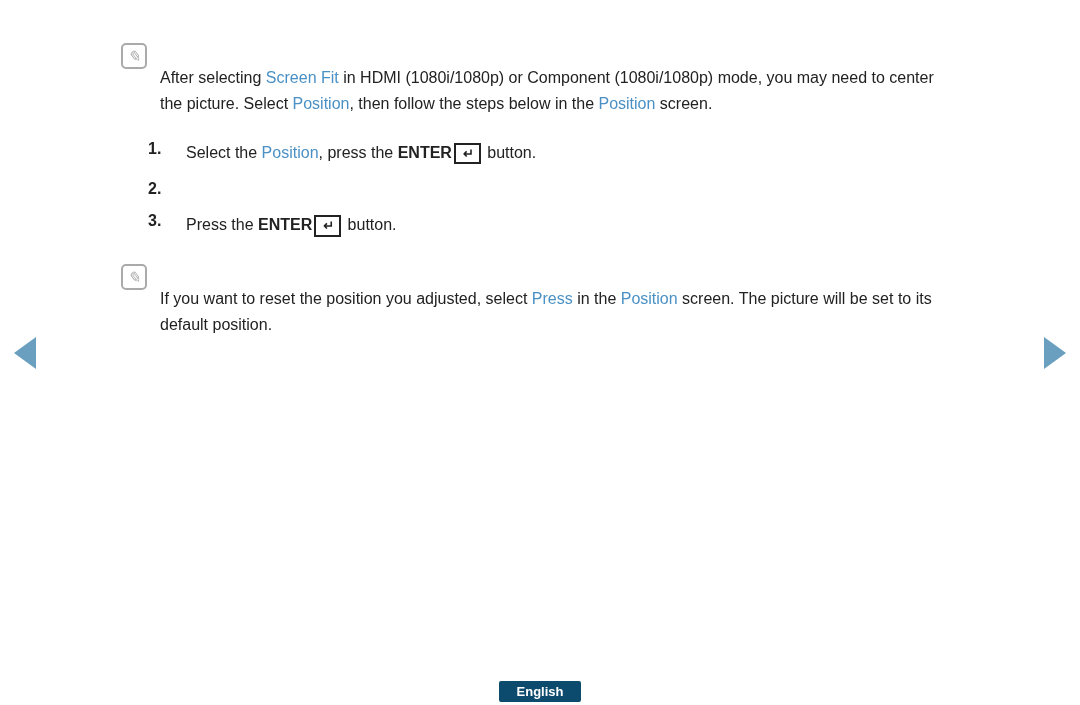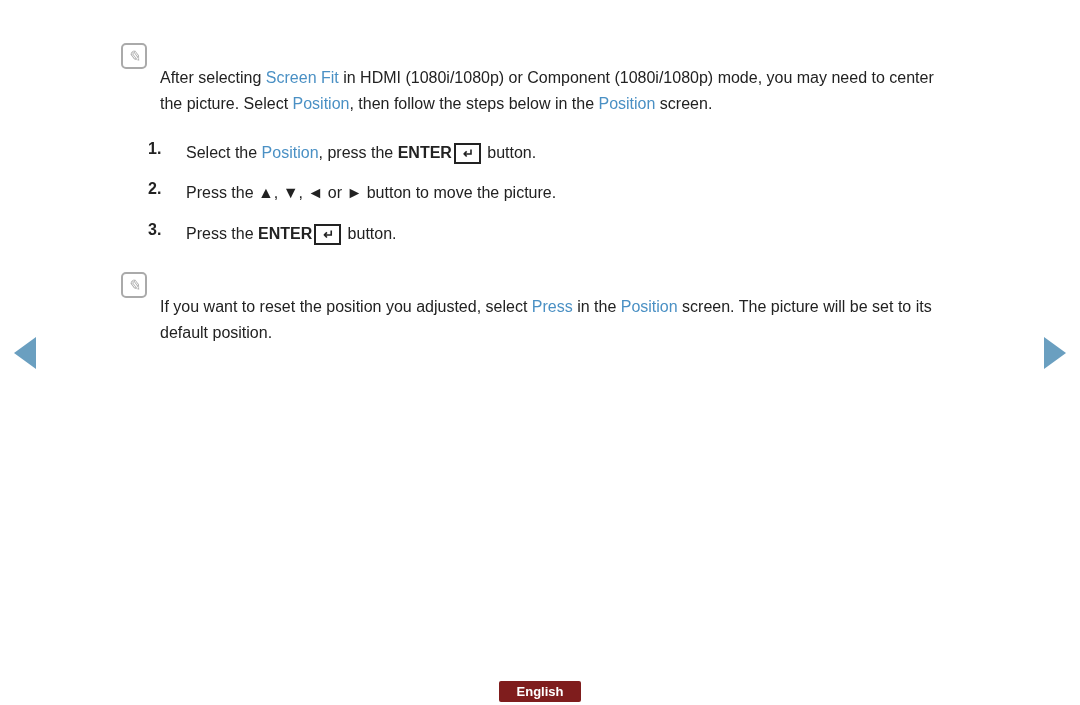--- a/index.html
+++ b/index.html
@@ -114,21 +114,21 @@
       bottom: 0;
       left: 0;
       right: 0;
       display: flex;
       justify-content: center;
       align-items: center;
       height: 28px;
     }
 
     .language-label {
-      background: #7f1d1d;
+      background: #0c4a6e;
       color: #ffffff;
       font-size: 13px;
       font-weight: bold;
       padding: 3px 18px;
       border-radius: 2px;
     }
 
     .enter-btn {
       display: inline-flex;
       align-items: center;
@@ -171,23 +171,20 @@
       <span class="step-number">1.</span>
       <span class="step-content">
         Select the <span class="blue-link">Position</span>, press the <span class="bold-text">ENTER</span><span class="enter-btn">
             <span class="enter-symbol">↵</span>
           </span> button.
       </span>
     </div>
 
     <div class="step-item">
       <span class="step-number">2.</span>
-      <span class="step-content">
-        Press the ▲, ▼, ◄ or ► button to move the picture.
-      </span>
     </div>
 
     <div class="step-item">
       <span class="step-number">3.</span>
       <span class="step-content">
         Press the <span class="bold-text">ENTER</span><span class="enter-btn">
             <span class="enter-symbol">↵</span>
           </span> button.
       </span>
     </div>

